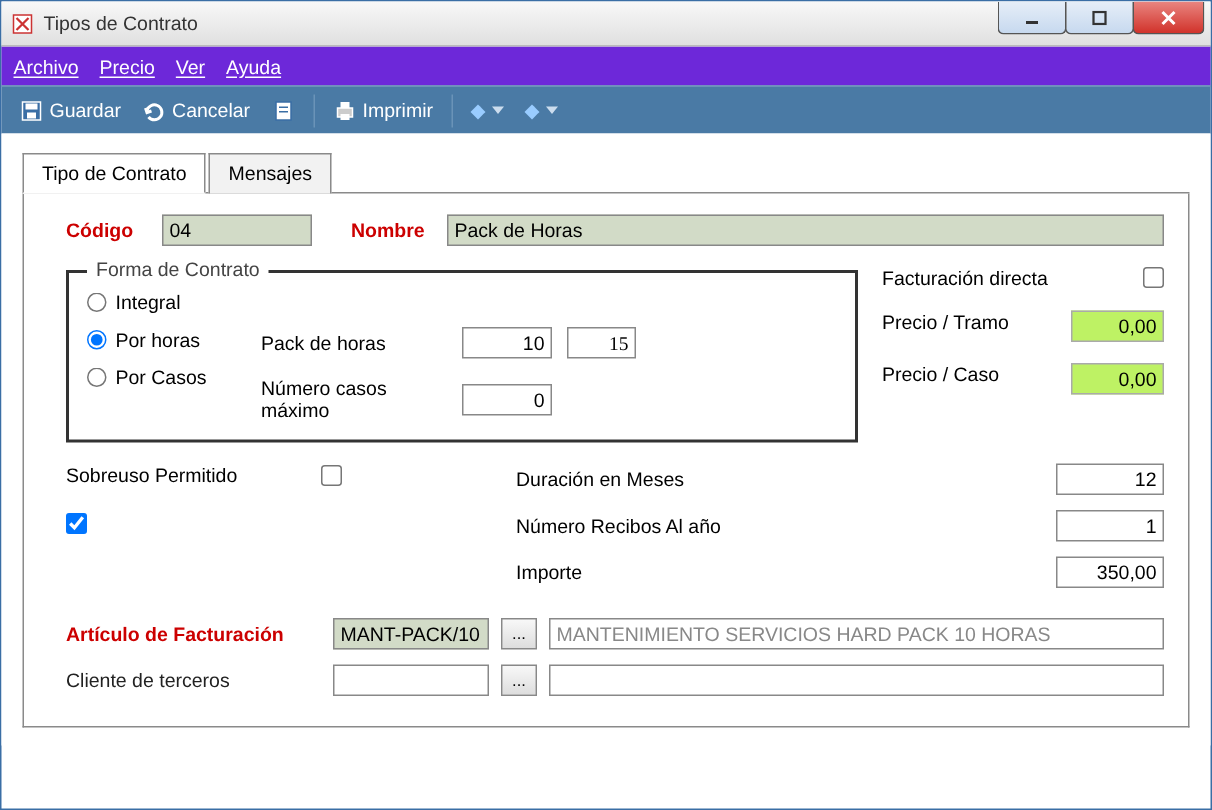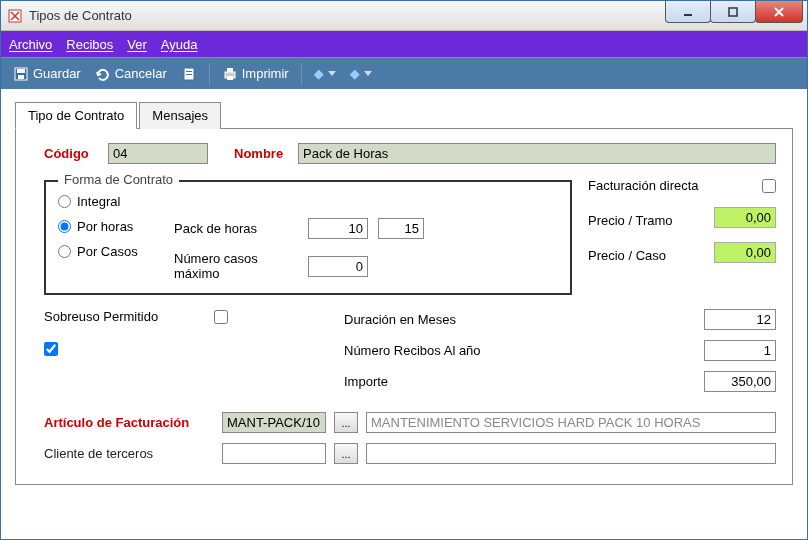--- a/index.html
+++ b/index.html
@@ -61,21 +61,21 @@
 .col-r .crow { display: flex; align-items: center; justify-content: space-between; gap: 10px; }
 
 .cb { width: 14px; height: 14px; }
 
 .btn-dots { width: 24px; height: 21px; border: 1px solid #888; background: linear-gradient(#f8f8f8,#ddd); font-size: 11px; display: flex; align-items: center; justify-content: center; }
 
 .desc-field { flex: 1; color: #888; background: #fff; }
 
 .grp-wrap { display: flex; gap: 16px; align-items: flex-start; }
 .side-box { width: 188px; display: flex; flex-direction: column; gap: 14px; font-size: 13px; padding-top: 4px;}
-.side-box .srow { display: flex; align-items: flex-end; justify-content: space-between; gap: 6px; }
+.side-box .srow { display: flex; align-items: flex-start; justify-content: space-between; gap: 6px; }
 .ro2 { background: #bef264; border: 1px solid #aaa; text-align: right; padding: 2px 4px; height: 21px; width: 62px; font-size: 13px; }
 </style>
 </head>
 <body>
 
 <div class="window">
 
   <div class="titlebar">
     <span class="app-icon">
       <svg width="16" height="16" viewBox="0 0 16 16">
@@ -98,21 +98,21 @@
       <div class="winbtn close">
           <svg width="12" height="12">
             <path d="M2 2 L10 10 M10 2 L2 10" stroke="#fff" stroke-width="2"></path>
           </svg>
         </div>
     </div>
   </div>
 
   <div class="menubar">
     <span>Archivo</span>
-    <span>Recibos</span>
+    <span>Precio</span>
     <span>Ver</span>
     <span>Ayuda</span>
   </div>
 
   <div class="toolbar">
     <div class="tbtn">
       <span class="tico">
           <svg width="16" height="16">
             <rect x="2" y="2" width="12" height="12" fill="#3a6ea5" stroke="#fff"></rect>
             <rect x="4" y="3" width="8" height="4" fill="#fff"></rect>
@@ -191,21 +191,21 @@
                 </label>
               <label>
                   <input type="radio" name="forma" style="">
                   <span>Por Casos</span>
                 </label>
             </div>
             <div class="fs-right">
               <div class="irow">
                 <span style="width:124px">Pack de horas</span>
                 <input type="text" class="num" style="width: 60px;" value="10">
-                <input type="text" class="num" style="width: 46px;" value="15">
+                <input type="text" class="num" style="width: 46px; font-family: Liberation Serif, serif;" value="15">
               </div>
               <div class="irow">
                 <span style="width:124px">Número casos máximo</span>
                 <input type="text" class="num" style="width: 60px;" value="0">
               </div>
             </div>
           </div>
         </div>
 
         <div class="side-box">

